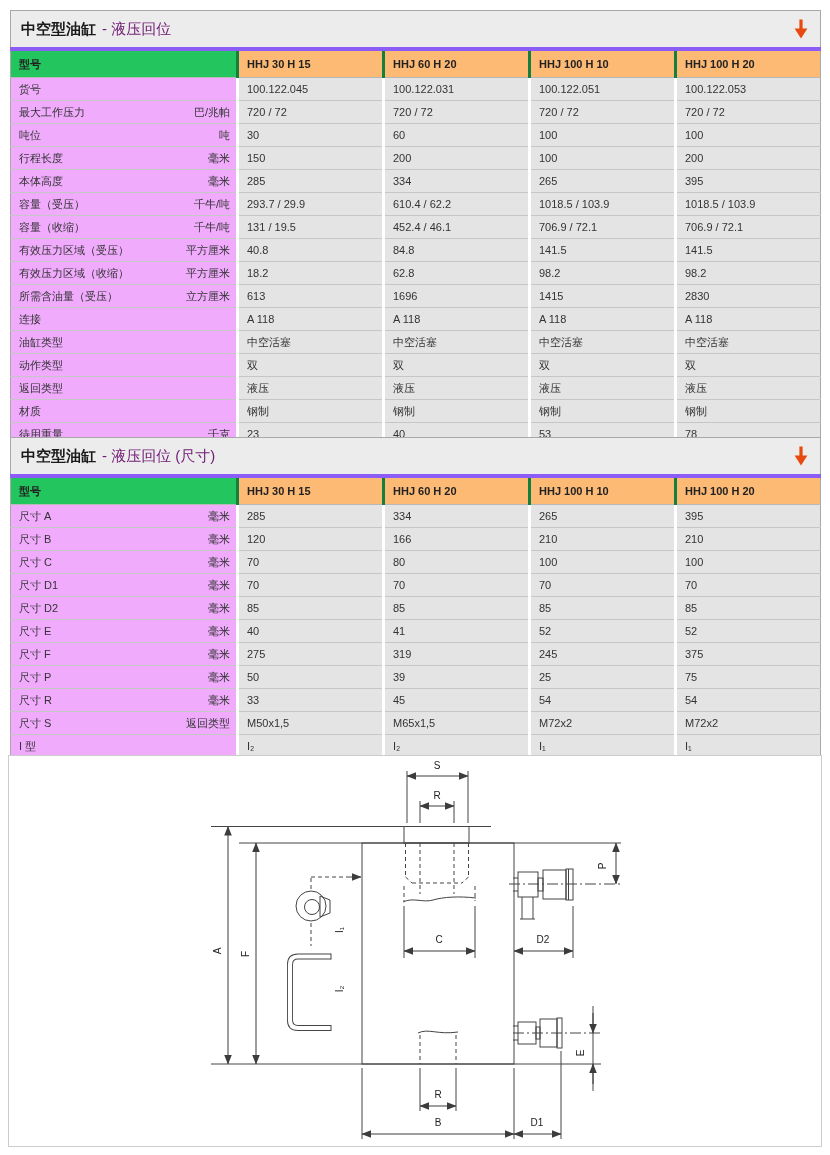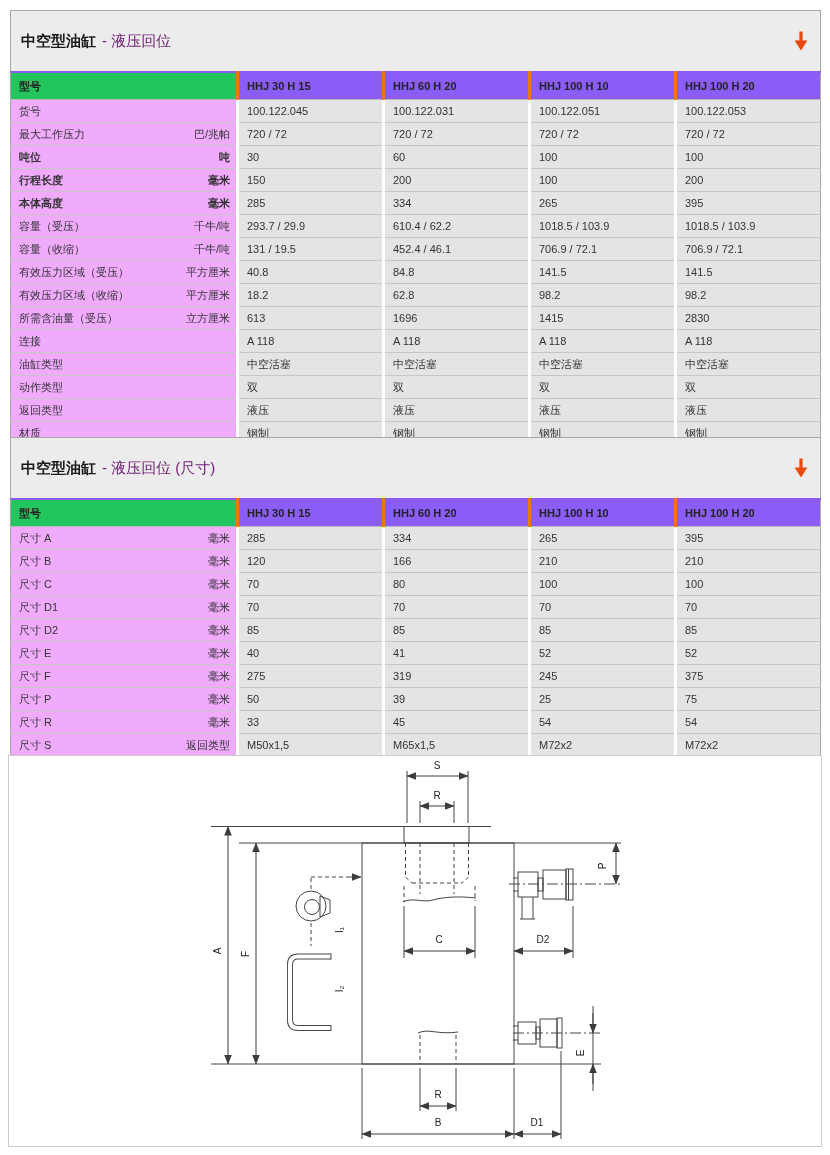--- a/index.html
+++ b/index.html
@@ -10,40 +10,40 @@
   }
   table.spec{
     position:absolute;left:10px;width:810px;
     border-collapse:collapse;table-layout:fixed;
     font-size:11px;color:#333;
     border:1px solid #a8a8a8;background:#fff;
   }
   #table1{top:10px;}
   #table2{top:437px;}
   td.title-cell{
-    background:#ececec;height:28px;padding:16px 10px;border-bottom:2px solid #8b5cf6;
+    background:#ececec;height:28px;padding:4px 10px;border-bottom:4px solid #8b5cf6;
   }
   .title-flex{display:flex;align-items:center;justify-content:space-between;}
   .ttl-main{font-weight:bold;font-size:15px;color:#1a1a1a;}
   .ttl-sub{font-size:15px;font-weight:normal;color:#701a75;margin-left:6px;}
   .ttl-left{display:flex;align-items:baseline;}
   td.hlbl{
     background:#22c55e;font-weight:bold;height:24px;padding:0 6px 0 8px;
     border-bottom:1px solid #b8b8b8;color:#222;
   }
   td.hmodel{
-    background:#8b5cf6;font-weight:bold;height:24px;padding-left:8px;
-    border-left:3px solid #f97316;border-bottom:1px solid #b8b8b8;color:#222;
+    background:#fdba74;font-weight:bold;height:24px;padding-left:8px;
+    border-left:3px solid #15803d;border-bottom:1px solid #b8b8b8;color:#222;
   }
   tbody td{height:20px;border-bottom:1px solid #c6c6c6;vertical-align:middle;}
   td.lbl{background:#f0abfc;padding:0 6px 0 8px;}
   td.lbl .lab{float:left;}
   td.lbl .unit{float:right;}
   td.val{background:#e4e4e4;border-left:3px solid #fff;padding-left:8px;}
-  tr.b td.lbl .lab, tr.b td.lbl .unit{font-weight:bold;}
+  tr.b td.lbl .lab, tr.b td.lbl .unit{font-weight:normal;}
   .diagram-box{
     position:absolute;left:8px;top:755px;width:812px;height:390px;
     border:1px solid #cccccc;background:#fff;
   }
   .diagram-box svg{display:block;}
   .ln{stroke:#444;stroke-width:1;fill:none;}
   .dsh{stroke:#444;stroke-width:1;fill:none;stroke-dasharray:4 3;}
   .cl{stroke:#444;stroke-width:1;fill:none;stroke-dasharray:11 3 2 3;}
   .dim{stroke:#3c3c3c;stroke-width:1;fill:none;}
   .rod{stroke:#444;stroke-width:6;fill:none;}

